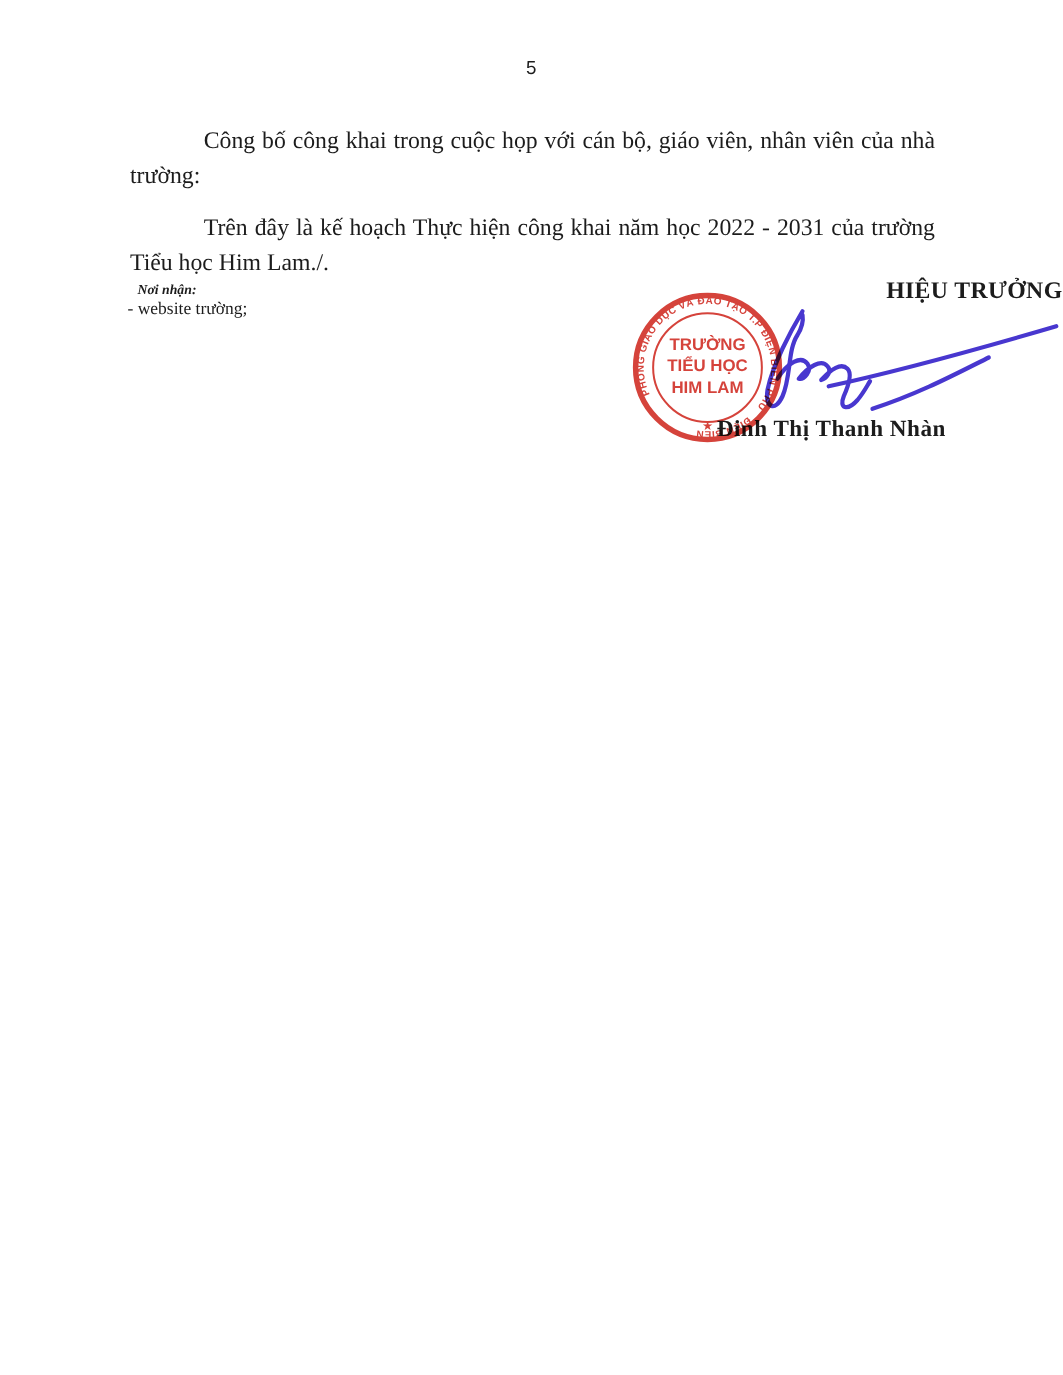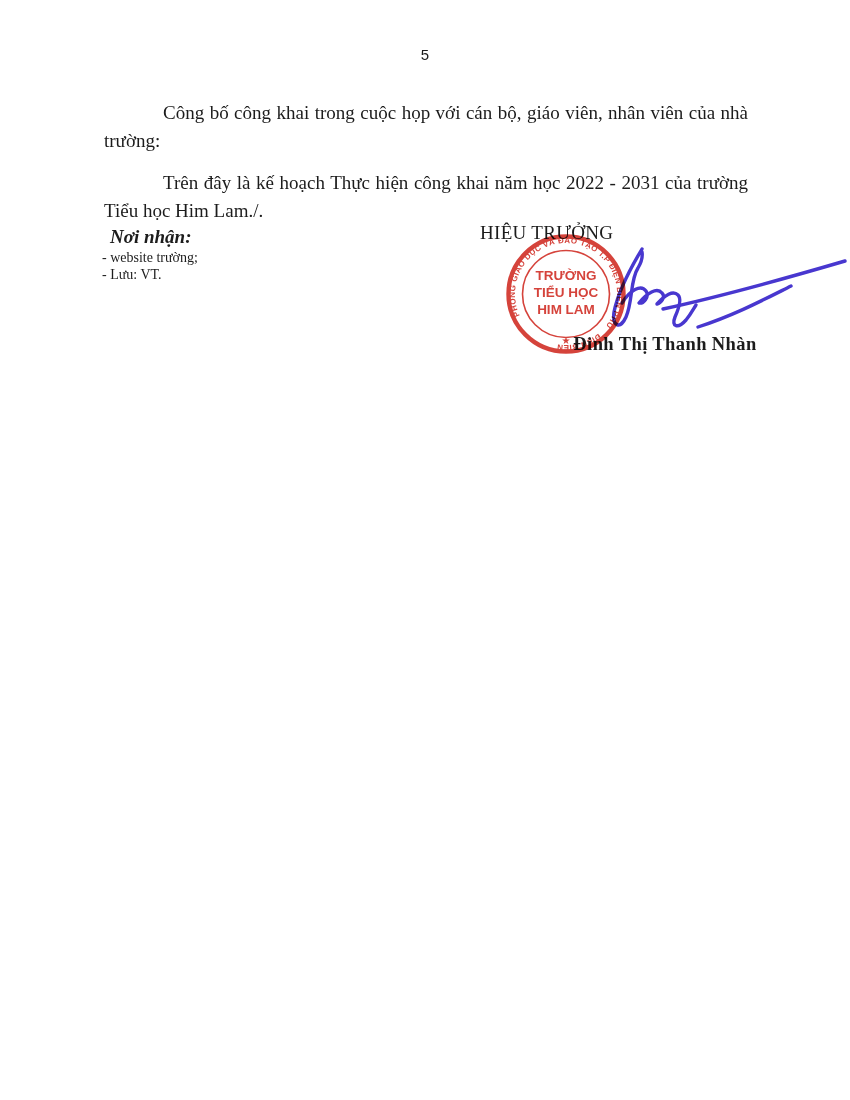--- a/index.html
+++ b/index.html
@@ -31,33 +31,33 @@
     text-align: justify;
     text-indent: 59px;
   }
   .recipients {
     position: absolute;
     left: 102px; top: 226px; width: 280px;
   }
   .recipients .heading {
     font-weight: bold;
     font-style: italic;
-    font-size: 19px;
+    font-size: 11px;
     margin-left: 8px;
     margin-bottom: 2px;
   }
   .recipients .item {
     font-size: 14px;
     line-height: 16.8px;
   }
   .signatory-title {
     position: absolute;
     left: 480px; top: 222px; width: 370px;
-    text-align: left;
-    font-weight: normal;
+    text-align: right;
+    font-weight: bold;
     font-size: 19px;
     letter-spacing: 0.3px;
   }
   .signer-name {
     position: absolute;
     left: 480px; top: 334px; width: 370px;
     text-align: center;
     font-weight: bold;
     font-size: 18.5px;
     letter-spacing: 0.4px;
@@ -84,21 +84,20 @@
   <div class="page-number">5</div>
 
   <div class="body-text">
     <p>Công bố công khai trong cuộc họp với cán bộ, giáo viên, nhân viên của nhà trường:</p>
     <p>Trên đây là kế hoạch Thực hiện công khai năm học 2022 - 2031 của trường Tiểu học Him Lam./.</p>
   </div>
 
   <div class="recipients">
     <div class="heading">Nơi nhận:</div>
     <div class="item">- website trường;</div>
-    <div class="item">- Lưu: VT.</div>
   </div>
 
   <div class="signatory-title">HIỆU TRƯỞNG</div>
 
   <div class="signer-name">Đinh Thị Thanh Nhàn</div>
 
   <svg class="stamp-svg" viewBox="0 0 130 130" xmlns="http://www.w3.org/2000/svg">
     <defs>
       <path id="ringPath" d="M 18.8 86.6 A 51 51 0 1 1 111.2 43.4 A 51 51 0 1 1 18.8 86.6" fill="none"></path>
     </defs>

